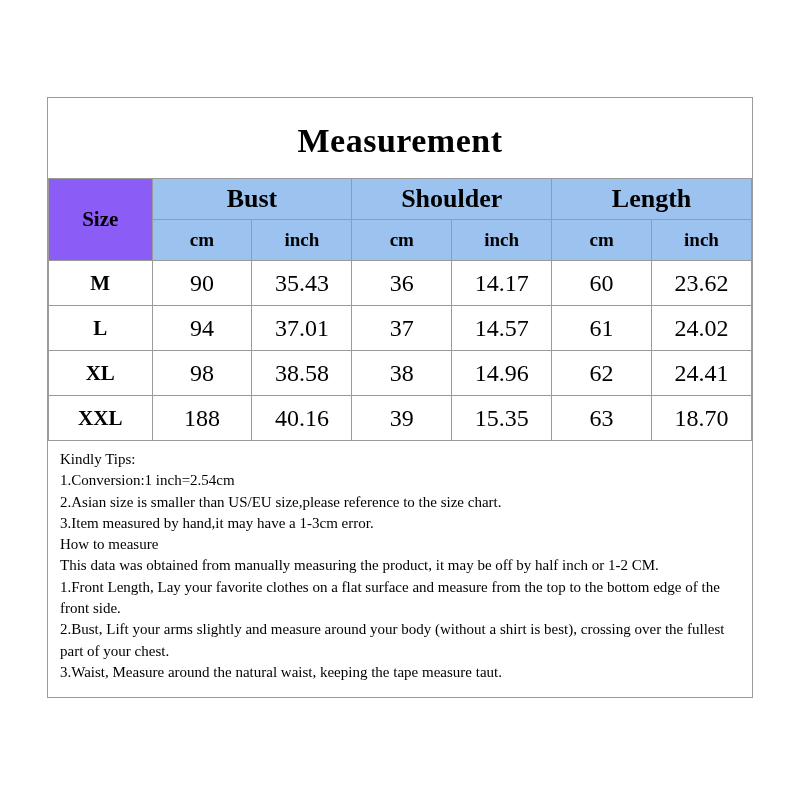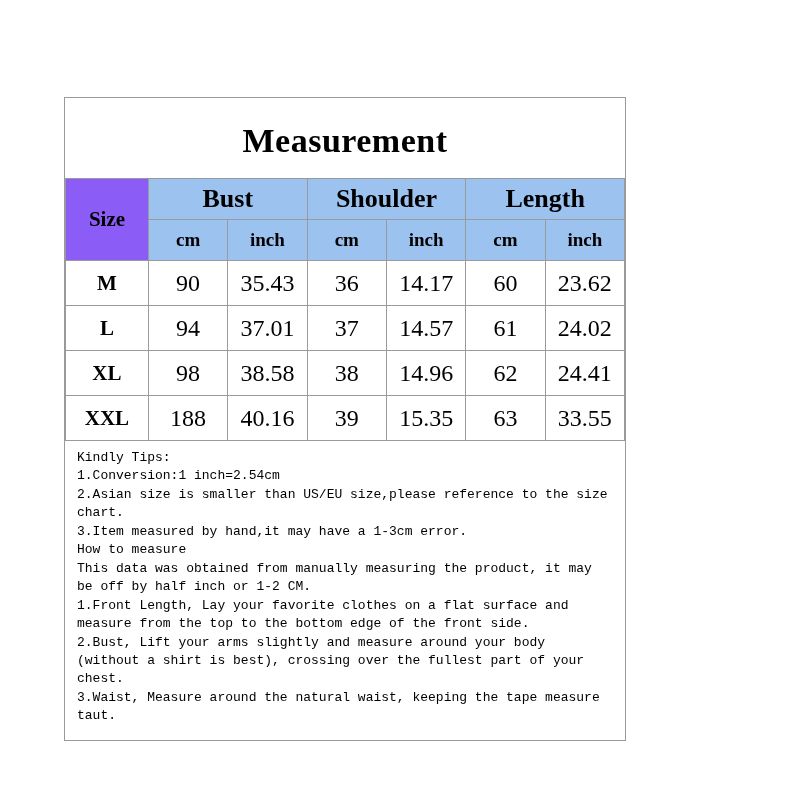--- a/index.html
+++ b/index.html
@@ -15,23 +15,23 @@
     overflow: hidden;
   }
   .page {
     position: relative;
     width: 800px;
     height: 800px;
     background: #ffffff;
   }
   .card {
     position: absolute;
-    left: 64px;
+    left: 47px;
     top: 97px;
-    width: 562px;
+    width: 706px;
     border: 1px solid #9a9a9a;
     box-sizing: border-box;
     background: #ffffff;
   }
   .title {
     text-align: center;
     font-size: 34px;
     font-weight: bold;
     letter-spacing: 0.5px;
     padding: 24px 0 18px 0;
@@ -67,23 +67,23 @@
     font-weight: bold;
     font-size: 21px;
     height: 42px;
   }
   td.val {
     font-size: 24px;
     height: 42px;
   }
   .tips {
     padding: 8px 10px 14px 12px;
-    font-size: 13px;
+    font-size: 15px;
     line-height: 1.42;
-    font-family: Liberation Mono, monospace;
+    font-family: Liberation Serif, serif;
   }
   .tips div {
     margin: 0;
     padding: 0;
   }
   .col-size { width: 14.3%; }
   .col-cm { width: 14.2%; }
   .col-inch { width: 14.4%; }
 </style>
 </head>
@@ -138,21 +138,21 @@
           <td class="val">62</td>
           <td class="val">24.41</td>
         </tr>
         <tr>
           <td class="sizelabel">XXL</td>
           <td class="val">188</td>
           <td class="val">40.16</td>
           <td class="val">39</td>
           <td class="val">15.35</td>
           <td class="val">63</td>
-          <td class="val">33.55</td>
+          <td class="val">18.70</td>
         </tr>
       </tbody>
     </table>
 
     <div class="tips">
       <div>Kindly Tips:</div>
       <div>1.Conversion:1 inch=2.54cm</div>
       <div>2.Asian size is smaller than US/EU size,please reference to the size chart.</div>
       <div>3.Item measured by hand,it may have a 1-3cm error.</div>
       <div>How to measure</div>

